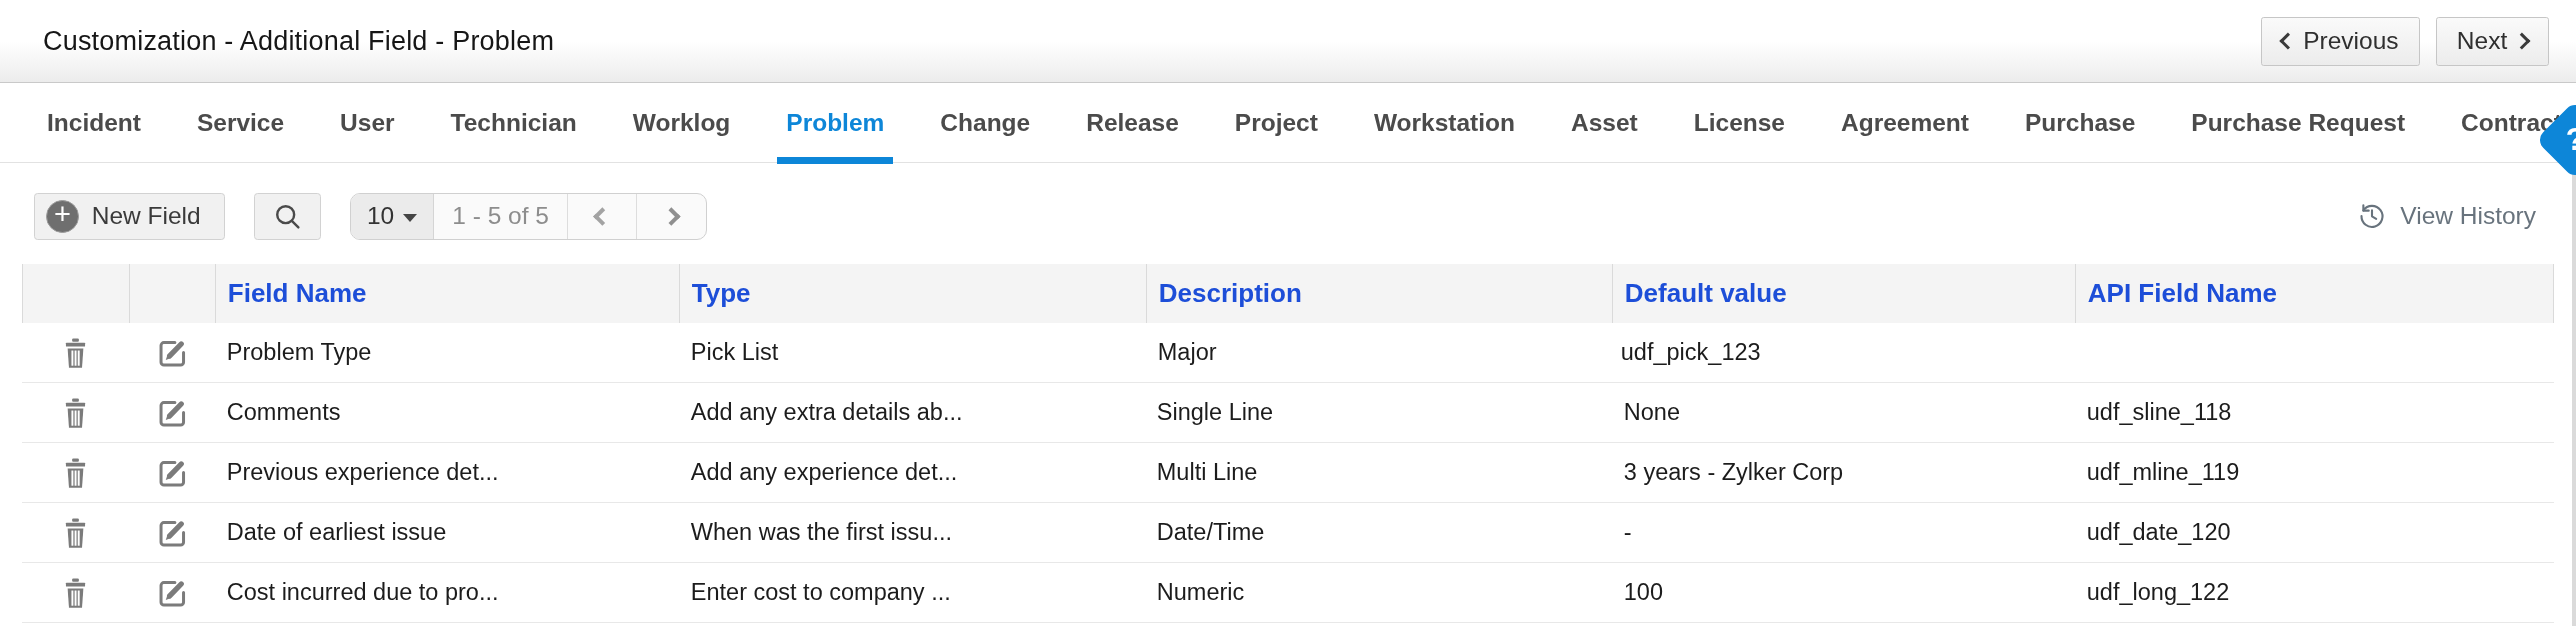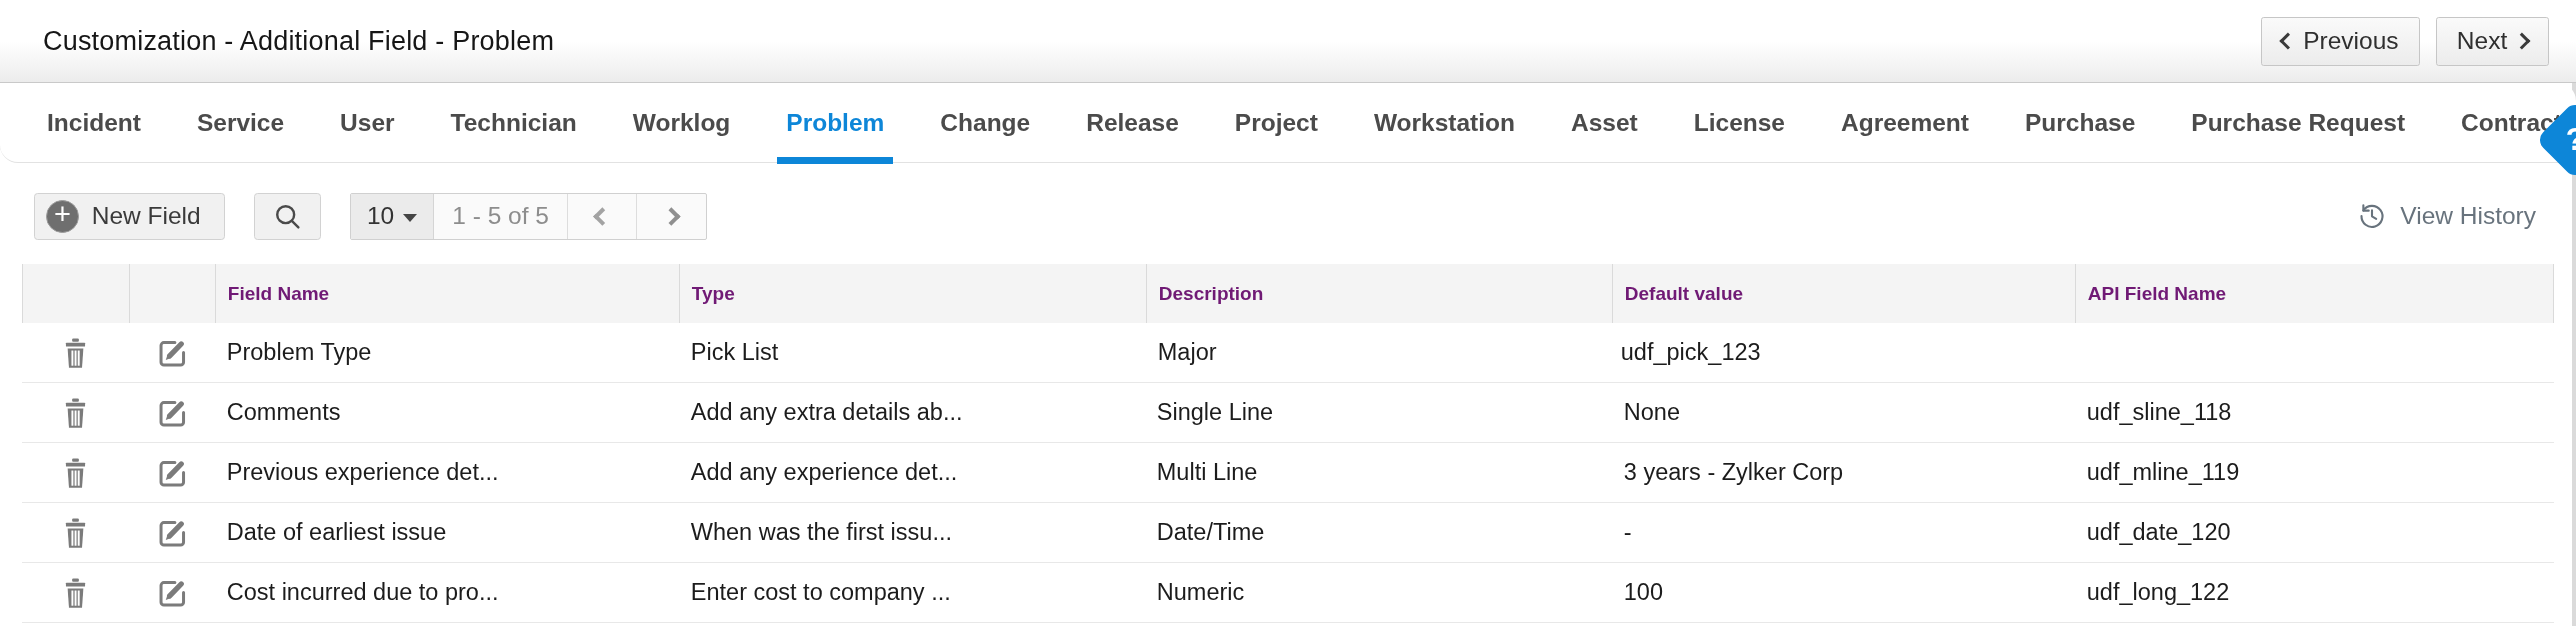--- a/index.html
+++ b/index.html
@@ -15,21 +15,21 @@
   .nav-btn { height:49px; padding:0 20px; background:linear-gradient(#fafafa,#ececec);
     border:1.8px solid #c6c6c6; border-radius:2.7px; font-size:24.5px; color:#2f2f2f;
     display:inline-flex; align-items:center; gap:9px; font-family:inherit;
     font-weight:500; cursor:pointer; }
   .chev { width:11.8px; height:11.8px; display:inline-block; }
   .chev.left  { border-left:3.6px solid #3a3a3a; border-bottom:3.6px solid #3a3a3a; transform:rotate(45deg); }
   .chev.right { border-right:3.6px solid #3a3a3a; border-top:3.6px solid #3a3a3a; transform:rotate(45deg); }
 
   
   .tabbar { height:80px; border-bottom:1.8px solid #e2e2e2; display:flex; align-items:center;
-    gap:56px; padding:0 63px 0 47px; background:#fff; position:relative; z-index:2;border-radius:18px; }
+    gap:56px; padding:0 63px 0 47px; background:#fff; position:relative; z-index:2; }
   .tab { font-size:24.5px; font-weight:700; color:#4b4b4b; position:relative; height:100%;
     display:flex; align-items:center; cursor:pointer; white-space:nowrap; }
   .tab.active { color:#0d86d8; }
   .tab.active::after { content:""; position:absolute; left:-9px; right:-9px;
     bottom:-1.8px; height:7.2px; background:#0d86d8; }
 
   
   .help-badge { position:absolute; top:112px; right:-27px; width:56px; height:56px;
     background:#0d86d8; border-radius:11px; transform:rotate(45deg); z-index:6;
     display:flex; align-items:center; justify-content:center; cursor:pointer; }
@@ -41,21 +41,21 @@
   
   .toolbar { height:101px; display:flex; align-items:center; padding:5.4px 40px 0 34px; gap:29px; }
   .btn { height:47px; background:#f1f1f1; border:1.8px solid #d2d2d2; border-radius:3.6px;
     display:inline-flex; align-items:center; font-family:inherit; cursor:pointer; }
   .new-field { gap:12.7px; padding:0 23.5px 0 11px; font-size:24.5px; color:#3a3a3a; }
   .plus-circle { width:33px; height:33px; border-radius:50%; background:#6f6f6f;
     border:1.8px solid #9a9a9a; color:#fff; font-size:29px; font-weight:400;
     display:flex; align-items:center; justify-content:center; line-height:1; padding-bottom:2.7px; }
   .search-btn { width:67px; justify-content:center; }
 
-  .pager { height:47px; border:1.8px solid #d0d0d0; border-radius:2px; display:flex;
+  .pager { height:47px; border:1.8px solid #d0d0d0; border-radius:10px; display:flex;
     background:#fafafa; overflow:hidden; }
   .pager-cell { display:flex; align-items:center; justify-content:center; height:100%; cursor:pointer; }
   .page-size { width:83px; background:#ebebeb; border-right:1.8px solid #d5d5d5;
     gap:9px; font-size:24.5px; color:#333; }
   .caret-down { width:0; height:0; border-left:7.2px solid transparent;
     border-right:7.2px solid transparent; border-top:8.2px solid #454545; margin-top:3.6px; }
   .page-range { width:134px; font-size:24.5px; color:#8d8d8d; border-right:1.8px solid #ddd; cursor:default; }
   .page-prev { width:69px; border-right:1.8px solid #ddd; }
   .page-next { width:69px; }
   .pchev { width:12.7px; height:12.7px; display:inline-block; }
@@ -63,21 +63,21 @@
   .pchev.right { border-right:4.5px solid #8f8f8f; border-top:4.5px solid #8f8f8f; transform:rotate(45deg); }
 
   .spacer { flex:1; }
   .view-history { display:flex; align-items:center; gap:14px; color:#68737d;
     font-size:24.5px; cursor:pointer; white-space:nowrap; }
 
   
   .table { margin:0 22px; }
   .thead { display:flex; height:59px; background:#f4f4f4;
     border-left:0.9px solid #dadada; border-right:0.9px solid #dadada; }
-  .th { display:flex; align-items:center; font-weight:700; font-size:19px; color:#701a75;
+  .th { display:flex; align-items:center; font-weight:700; font-size:26px; color:#1d4ed8;
     border-right:0.9px solid #dadada; padding-left:11.8px; }
   .th:last-child { border-right:none; }
   .c-del { width:107px; } .c-edit { width:86px; } .c-field { width:464px; }
   .c-desc { width:466px; } .c-type { width:467px; } .c-default { width:463px; }
   .c-api { flex:1; }
   .tr { display:flex; height:60px; align-items:flex-end; border-bottom:0.9px solid #e8e8e8;
     font-size:23.5px; color:#1c1c1c; }
   .td { padding-left:11.8px; white-space:nowrap; overflow:hidden; display:flex; align-items:center; height:100%; }
   .td.c-del, .td.c-edit { justify-content:center; padding-left:0; }
   .icon-btn { background:none; border:none; cursor:pointer; display:flex;

